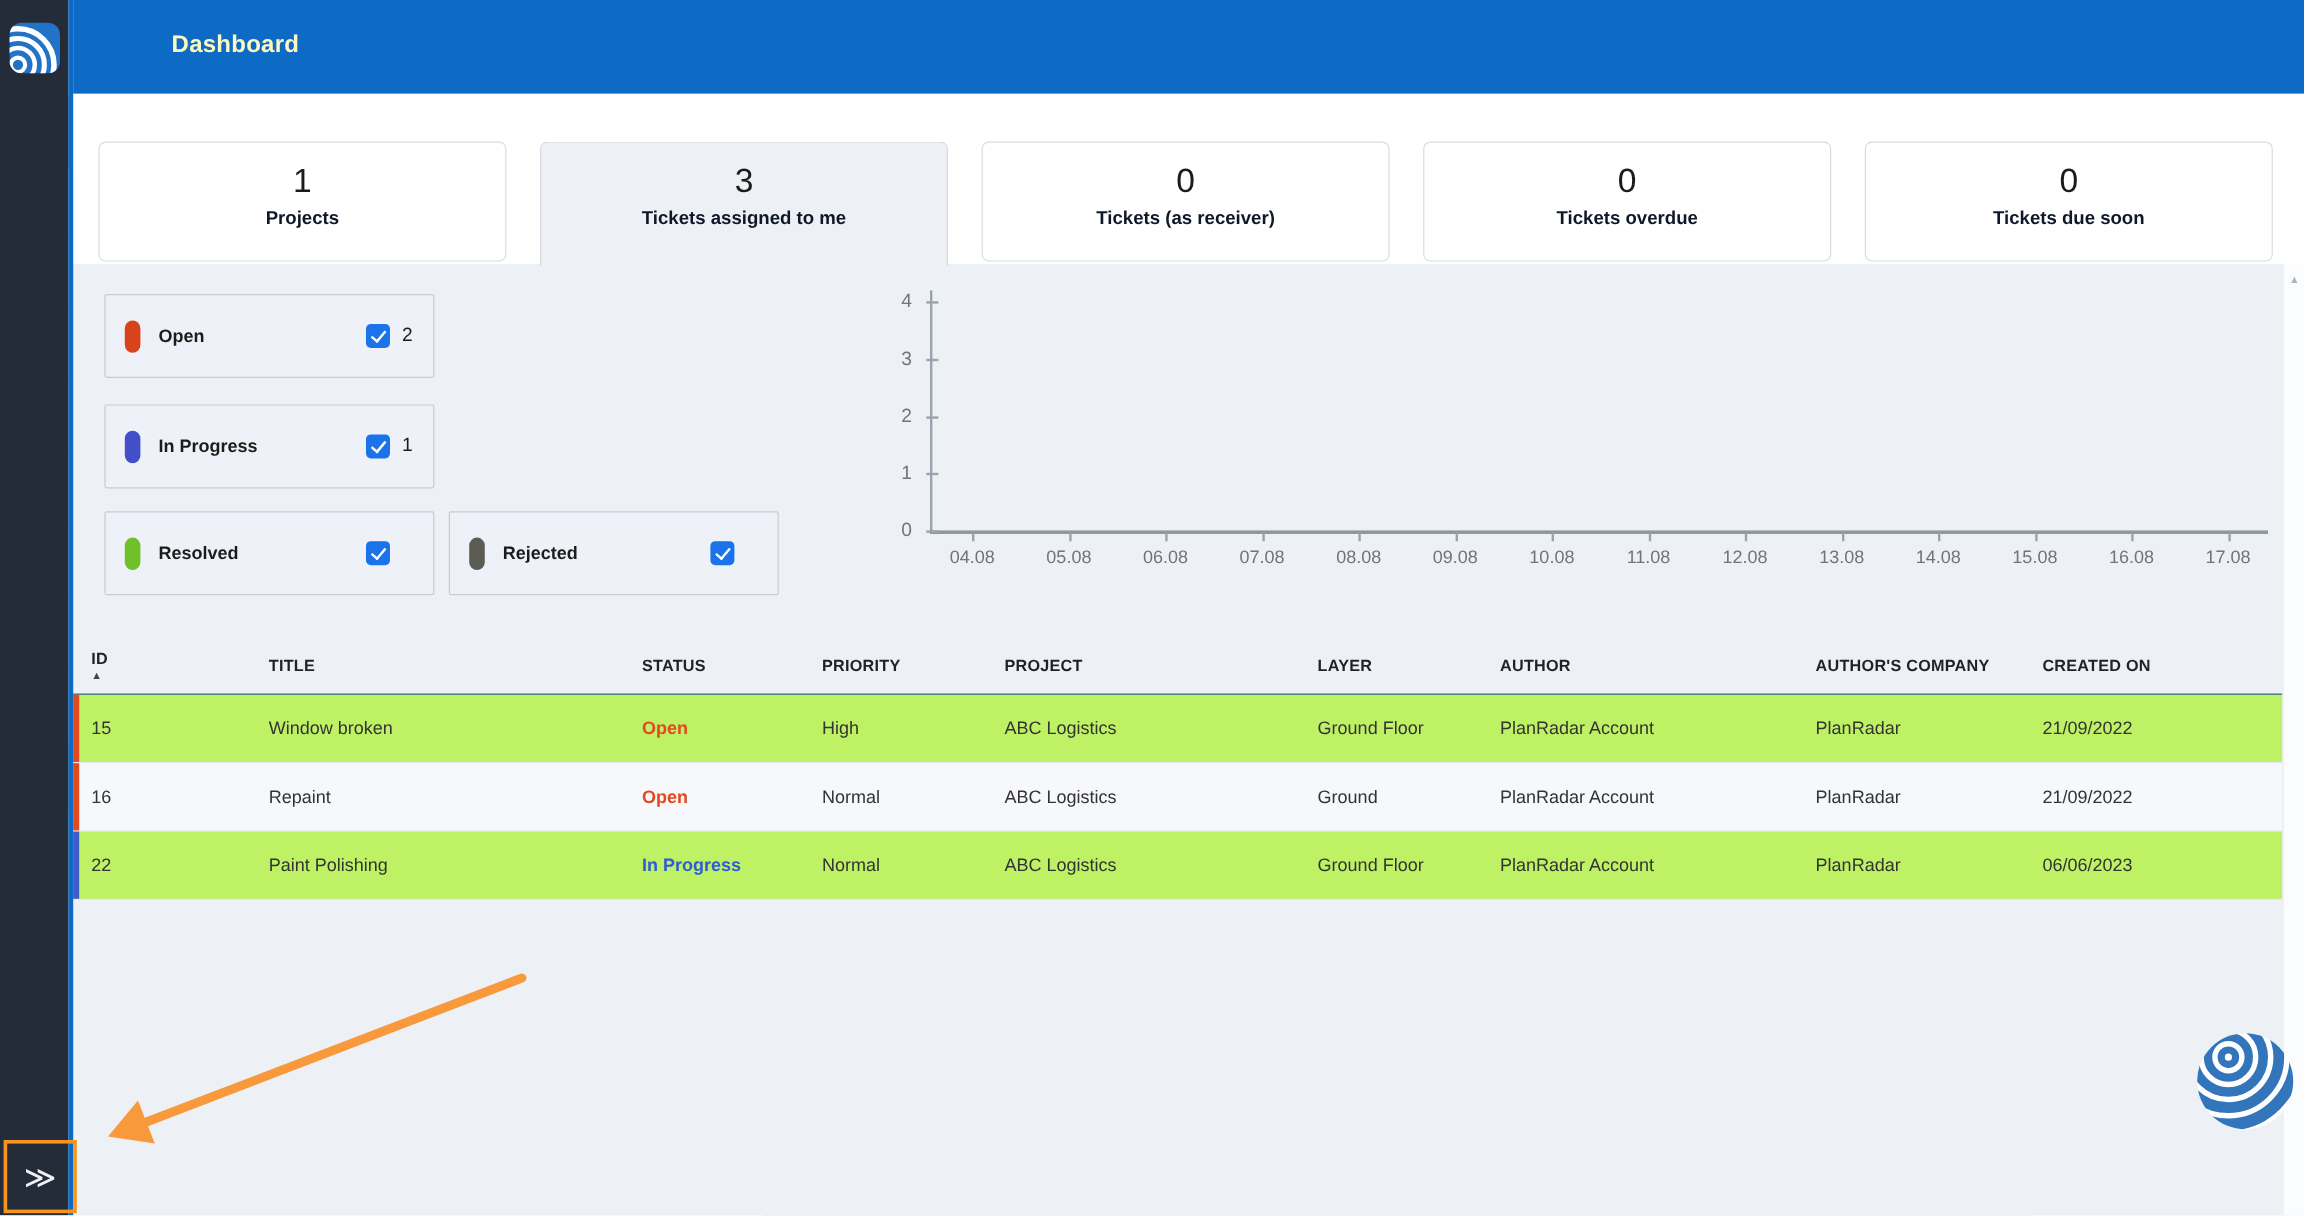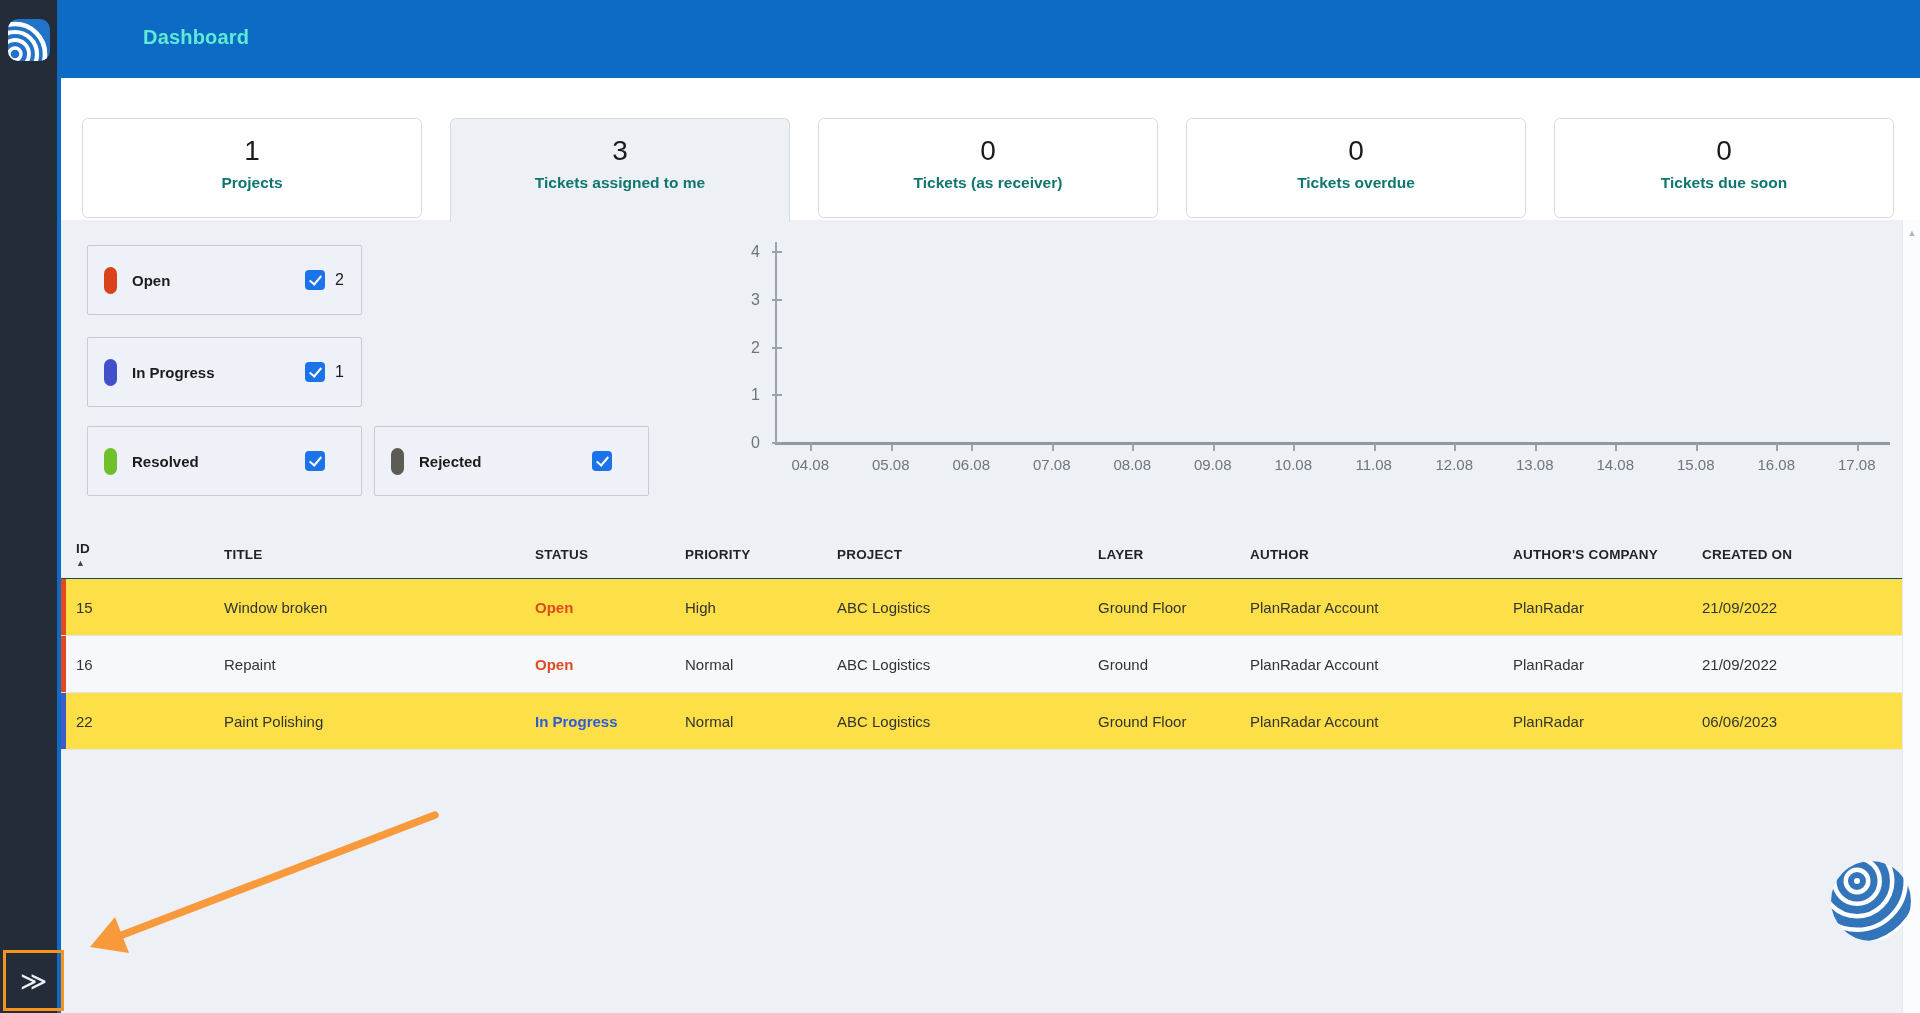--- a/index.html
+++ b/index.html
@@ -10,31 +10,31 @@
   .sidebar-edge{position:absolute;left:57px;top:0;width:4px;height:1013px;background:#0d6bc5;z-index:5;}
   .logo-block{position:absolute;left:0;top:0;width:57px;height:80px;display:flex;align-items:center;justify-content:center;}
   .sb-item{position:absolute;left:0;width:57px;height:59px;display:flex;align-items:center;justify-content:center;border-bottom:1px solid #1a2130;}
   .sb-item.active{background:#0d6bc5;}
   .sb-item.upgrade{background:#8ec63f;border-bottom:none;}
   .sb-item svg{width:28px;height:28px;}
   .expand-btn{position:absolute;left:3px;top:950px;width:55px;height:55px;border:3px solid #f7941d;display:flex;align-items:center;justify-content:center;color:#eef1f4;font-size:26px;line-height:1;z-index:8;}
 
   
   .header{position:absolute;left:61px;top:0;right:0;height:78px;background:#0d6bc5;z-index:4;}
-  .page-title{position:absolute;left:82px;top:26px;color:#5eead4;font-size:20px;font-weight:bold;letter-spacing:.2px;}
+  .page-title{position:absolute;left:82px;top:26px;color:#fef9c3;font-size:20px;font-weight:bold;letter-spacing:.2px;}
 
   
   .white-band{position:absolute;left:61px;top:78px;right:0;height:142px;background:#ffffff;}
   .gray-panel{position:absolute;left:61px;top:220px;right:0;bottom:0;background:#edf0f5;}
 
   
   .card{position:absolute;top:118px;width:340px;height:100px;background:#fff;border:1px solid #d8dce1;border-radius:6px;
         display:flex;flex-direction:column;align-items:center;justify-content:flex-start;padding-top:16px;box-sizing:border-box;cursor:pointer;}
   .card .num{font-size:28px;color:#1b1b1b;}
-  .card .lbl{font-size:15.5px;font-weight:bold;color:#0f766e;margin-top:7px;}
+  .card .lbl{font-size:15.5px;font-weight:bold;color:#0f172a;margin-top:7px;}
   .card.selected{background:#edf0f5;height:104px;border-bottom:none;border-radius:6px 6px 0 0;z-index:2;}
   .card.c1{left:82px}.card.c2{left:450px}.card.c3{left:818px}.card.c4{left:1186px}.card.c5{left:1554px}
 
   
   .filter-box{position:absolute;width:275px;height:70px;background:#eef2f8;border:1px solid #c4ccd4;border-radius:2px;
               display:flex;align-items:center;padding:0 16px;box-sizing:border-box;cursor:pointer;}
   .f-c1{left:87px}.f-c2{left:374px}
   .f-r1{top:245px}.f-r2{top:337px}.f-r3{top:426px}
   .pill{width:13px;height:27px;border-radius:7px;margin-right:15px;flex:none;}
   .pill-open{background:#d9431c}.pill-feedback{background:#f0a70a}.pill-progress{background:#4150c8}
@@ -55,21 +55,21 @@
   .chart-msg{position:absolute;left:1010px;top:326px;width:600px;text-align:center;font-size:25px;font-weight:bold;color:#b8c2cc;}
 
   
   .tbl{position:absolute;left:61px;top:530px;right:18px;}
   .trow{display:grid;grid-template-columns:163px 311px 150px 152px 261px 152px 263px 189px 1fr;align-items:center;position:relative;}
   .thead{height:48px;border-bottom:1px solid #0c4a6e;}
   .thead .cell{font-size:13.5px;font-weight:bold;color:#1f2226;letter-spacing:.2px;}
   .cell{font-size:15px;color:#333;padding-right:8px;}
   .cell.id{padding-left:15px;}
   .sort{font-size:9px;color:#444;line-height:8px;margin-top:3px;}
-  .data-row{height:56px;background:#fde047;border-bottom:1px solid #e3e6ea;cursor:pointer;}
+  .data-row{height:56px;background:#bef264;border-bottom:1px solid #e3e6ea;cursor:pointer;}
   .data-row.alt{background:#f6f8fb;}
   .strip{position:absolute;left:0;top:0;bottom:0;width:5px;}
   .strip-open{background:#e2491f}.strip-prog{background:#3f5ac9}
   .st-open{color:#e2491f;font-weight:bold;}
   .st-prog{color:#2e5bd7;font-weight:bold;}
 
   
   .scroll-strip{position:absolute;left:1902px;top:220px;bottom:0;width:18px;background:#fbfcfd;border-left:1px solid #e6e9ec;text-align:center;}
   .scroll-strip .up{display:block;margin-top:8px;font-size:9px;color:#aeb6bd;cursor:pointer;}
   .watermark{position:absolute;left:1830px;top:860px;width:82px;height:82px;opacity:.95;}

